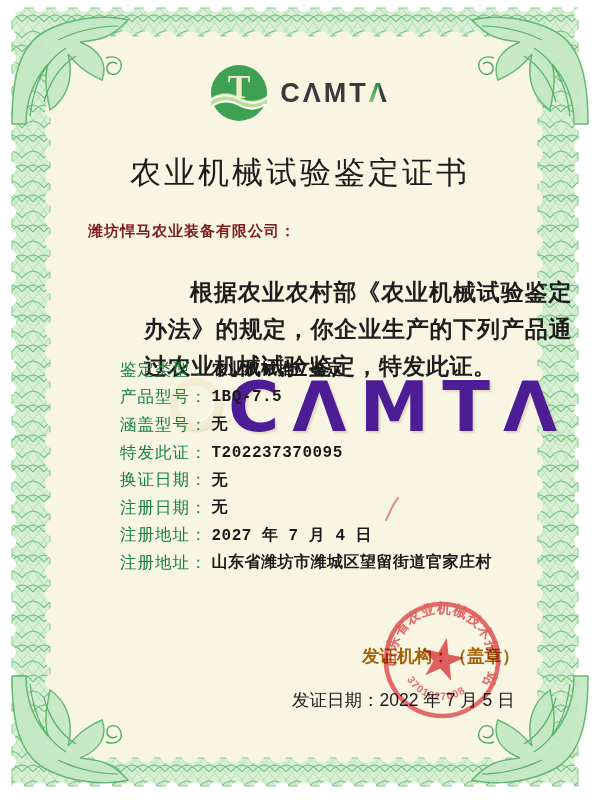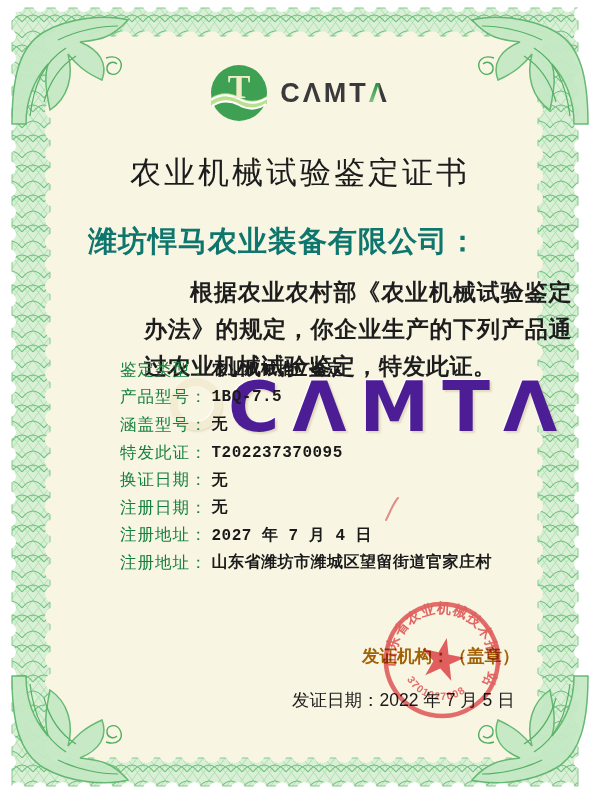--- a/index.html
+++ b/index.html
@@ -45,21 +45,21 @@
     color:#4caf50;-webkit-text-fill-color:transparent;
   }
 
   .title{
     position:absolute;left:0;right:0;top:152px;text-align:center;
     font-family:"Liberation Serif","DejaVu Serif",serif;font-weight:400;
     font-size:31px;letter-spacing:3px;color:#1c1c1c;
   }
 
   .addressee{
-    position:absolute;left:88px;top:222px;font-size:29px;font-weight:700;color:#0f766e;letter-spacing:1px;
+    position:absolute;left:88px;top:222px;font-size:15px;font-weight:700;color:#7f1d1d;letter-spacing:1px;
   }
 
   .body-par{
     position:absolute;left:100px;top:274px;width:428px;
     font-size:23px;font-weight:700;color:#1d1d1d;line-height:37px;
     text-indent:2em;letter-spacing:0.5px;text-align:justify;margin-left:44px;
   }
 
   .fields{position:absolute;left:120px;top:356px;}
   .field-row{height:27.6px;display:flex;align-items:center;white-space:nowrap;}

